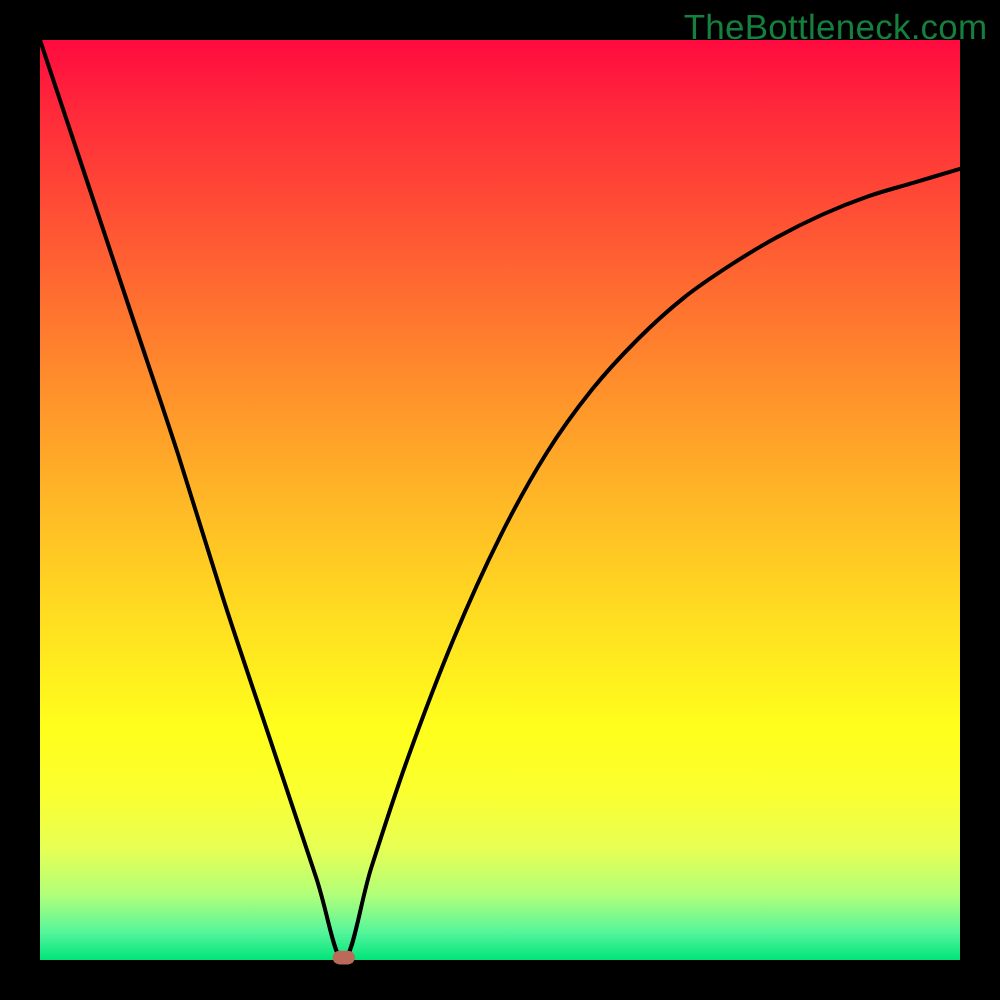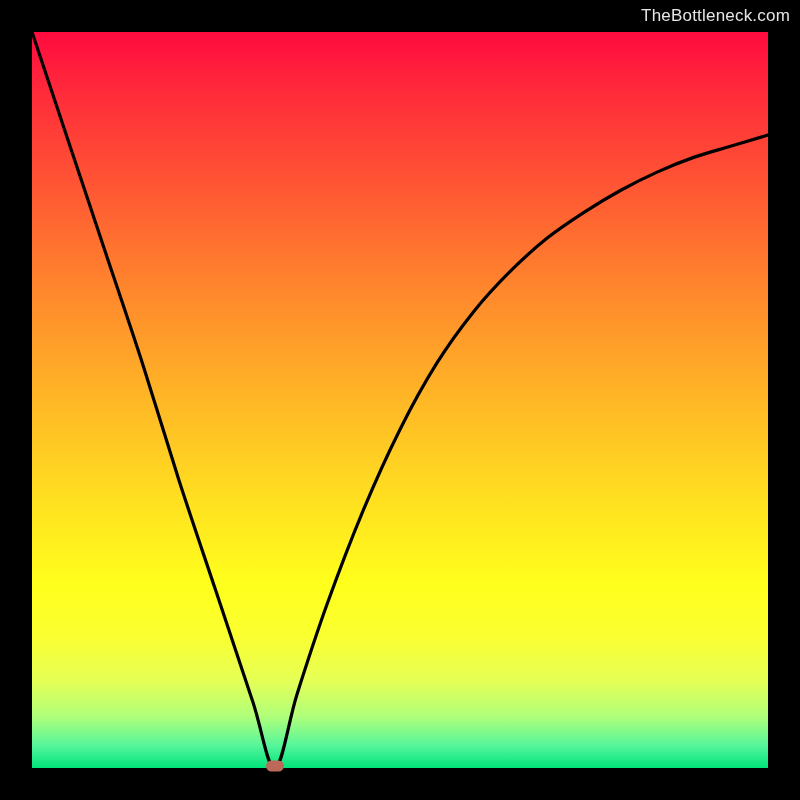--- a/index.html
+++ b/index.html
@@ -37,22 +37,22 @@
       #e6ff55 88%,
       #b0ff7a 93%,
       #55f59b 97%,
       #00e47a 100%
     );
   }
   .watermark {
     position: absolute;
     top: 6px;
     right: 10px;
-    color: #e5e5e5;
-    font-size: 17px;
+    color: #15803d;
+    font-size: 28px;
     letter-spacing: 0.2px;
     font-weight: 400;
     user-select: none;
   }
   svg.curve {
     position: absolute;
     left: 0;
     top: 0;
     width: 736px;
     height: 736px;

